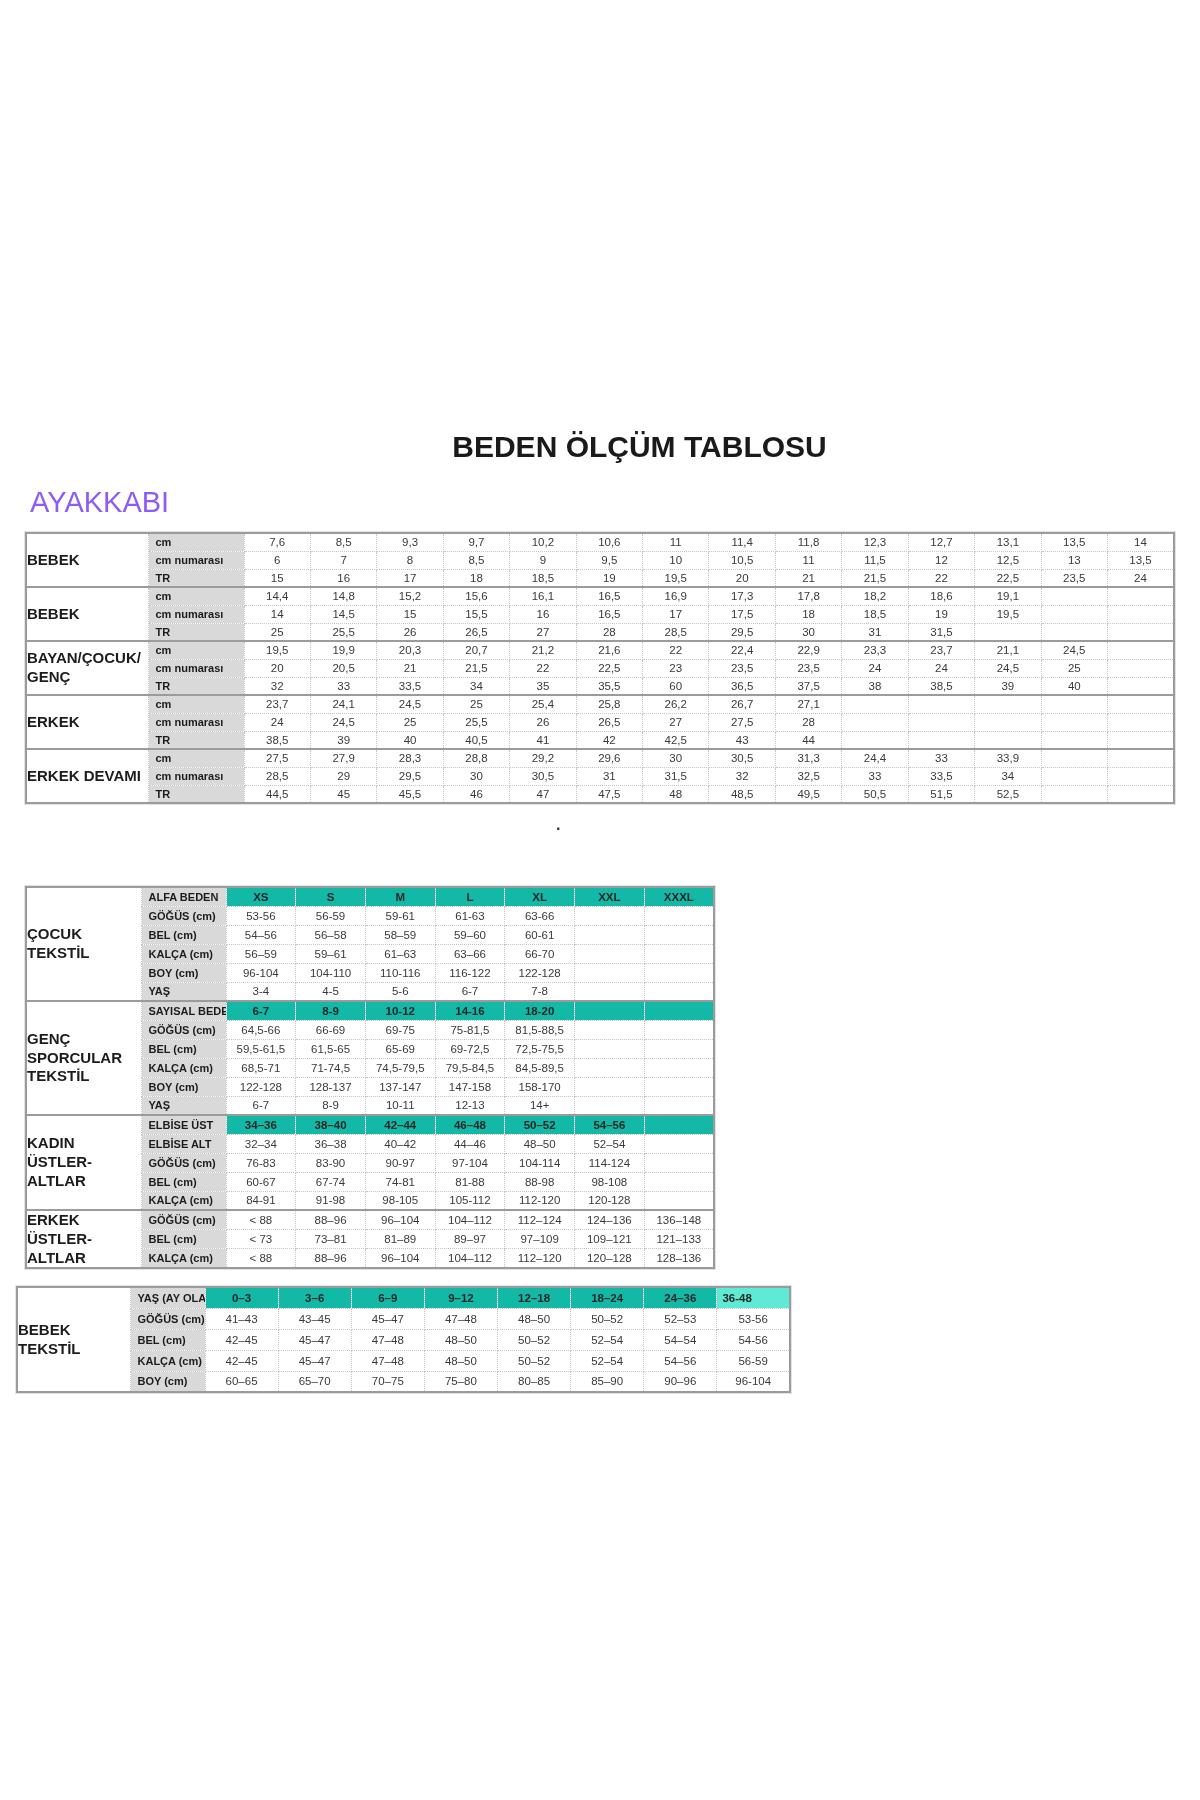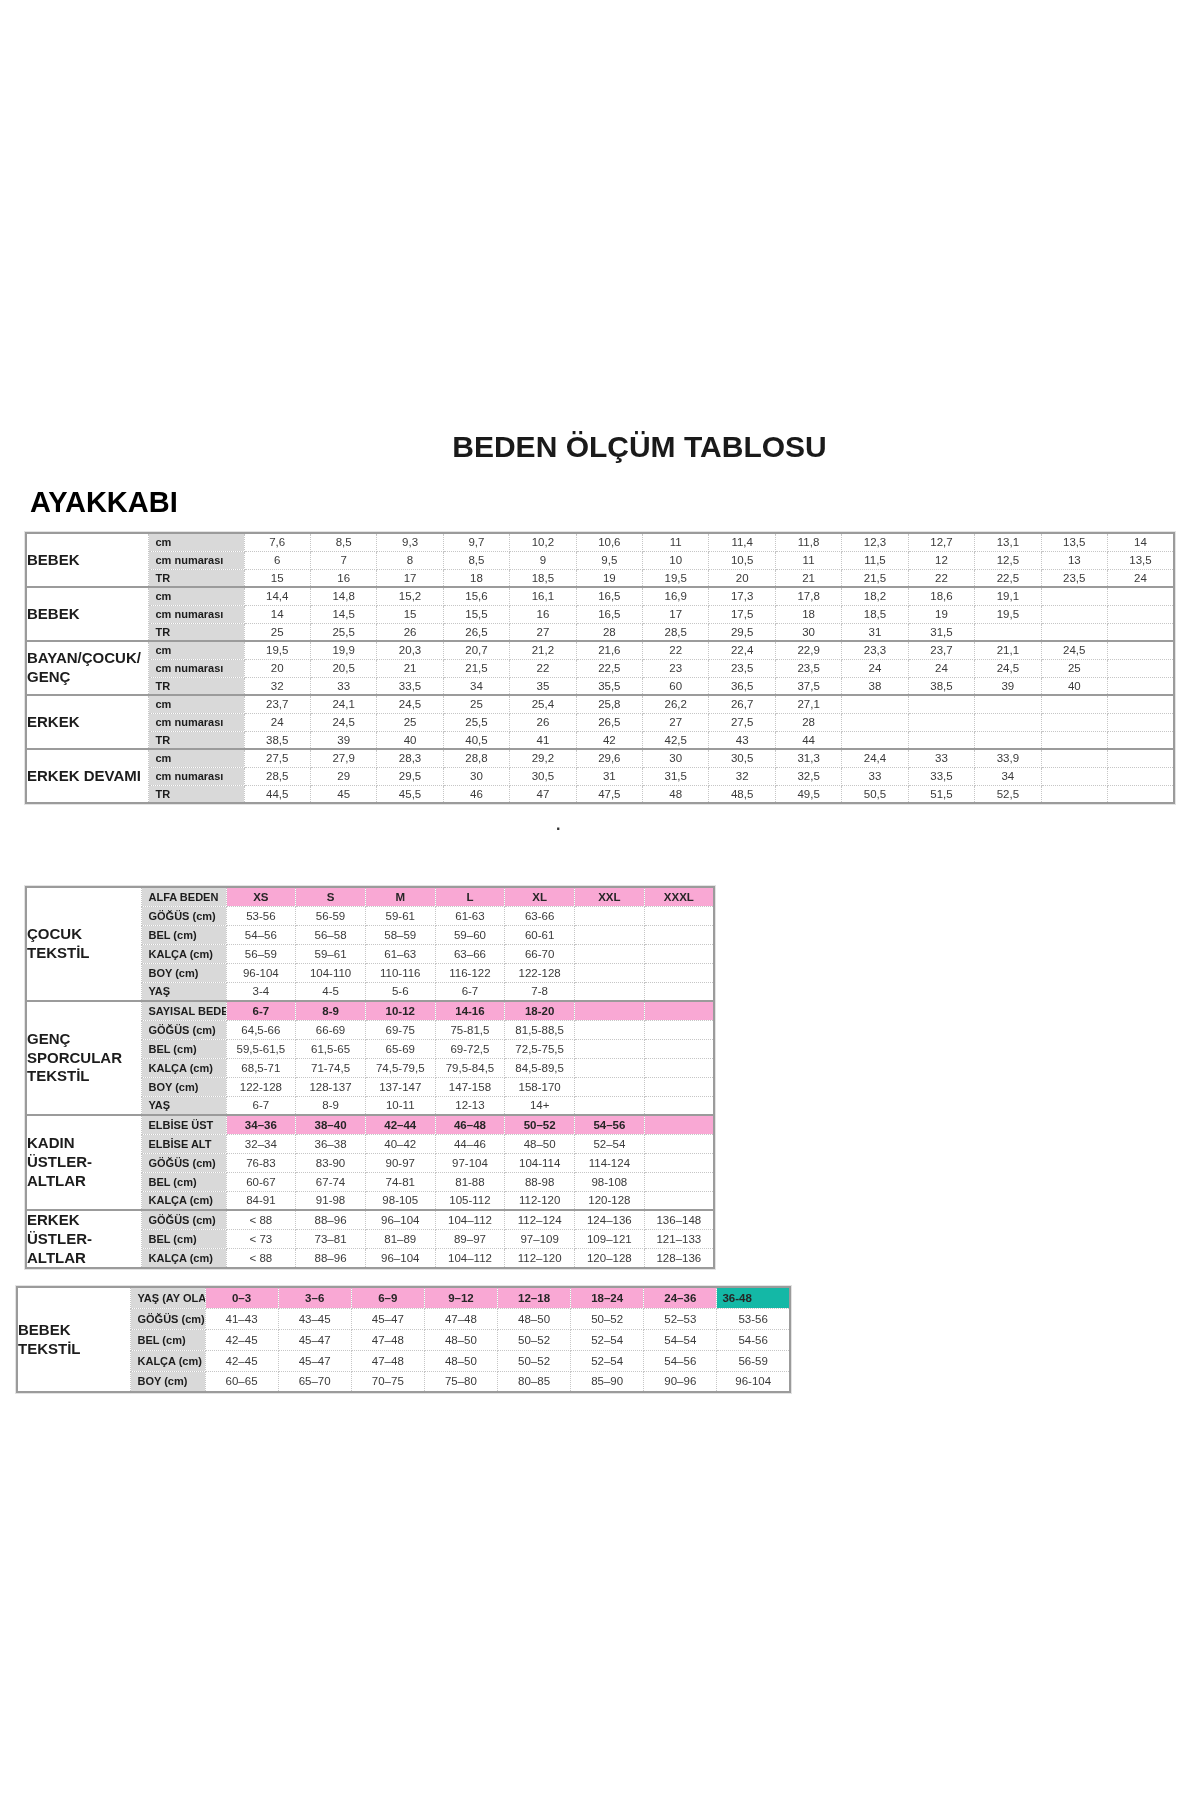--- a/index.html
+++ b/index.html
@@ -1,44 +1,44 @@
 <!DOCTYPE html>
 <html><head>
 <meta charset="utf-8">
 <style>
   html,body{margin:0;padding:0;background:#ffffff;}
   .page{position:relative;width:1200px;height:1800px;background:#ffffff;overflow:hidden;
         font-family:"Liberation Sans",sans-serif;color:#222;}
   .title{position:absolute;top:430px;left:0;width:1185px;text-align:center;
          font-size:30px;font-weight:bold;color:#1a1a1a;letter-spacing:0px;margin-left:47px;}
-  .sec-heading{position:absolute;font-weight:bold;color:#000000;}
+  .sec-heading{position:absolute;font-weight:normal;color:#8b5cf6;}
   .sec-shoes{top:486px;left:30px;font-size:29px;}
   .sec-textile{top:810px;left:30px;font-size:31px;}
   .stray-dot{position:absolute;top:816px;left:556px;font-size:16px;font-weight:bold;color:#333;}
 
   .tbl-host{position:absolute;}
   .host-shoe{top:532px;left:25px;}
   .host-textile{top:886px;left:25px;}
   .host-baby{top:1286px;left:16px;}
 
   table.grid{border-collapse:collapse;table-layout:fixed;background:#fff;
              border:2px solid #9b9b9b;outline:1px solid #e3e3e3;}
   .grid td{border:1px dotted #c6c6c6;overflow:hidden;white-space:nowrap;padding:0;}
   .grid tbody{border-top:2px solid #9b9b9b;}
   .grid td.grp{background:#ffffff;font-weight:bold;vertical-align:middle;
                font-size:15px;color:#1c1c1c;white-space:pre-line;line-height:1.25;}
   .grid td.attr{background:#d9d9d9;font-weight:bold;text-align:left;padding-left:7px;
                 font-size:11px;color:#1c1c1c;}
   .grid td.val{text-align:center;font-size:11.5px;color:#3a3a3a;}
-  .grid tr.hdr td.val{background:#f9a8d4;font-weight:bold;color:#262626;}
+  .grid tr.hdr td.val{background:#14b8a6;font-weight:bold;color:#262626;}
 
   .host-shoe tr{height:18px;}
   .host-textile tr{height:19px;}
   .host-baby tr{height:21px;}
-  .host-baby tr.hdr td.val:last-child{background:#14b8a6;text-align:left;padding-left:5px;}
+  .host-baby tr.hdr td.val:last-child{background:#5eead4;text-align:left;padding-left:5px;}
 </style>
 </head>
 <body>
 
 <div class="page">
   <div class="title">BEDEN ÖLÇÜM TABLOSU</div>
 
   <div class="sec-heading sec-shoes">AYAKKABI</div>
   <div class="tbl-host host-shoe">
       <table class="grid" style="width: 1150px;">

